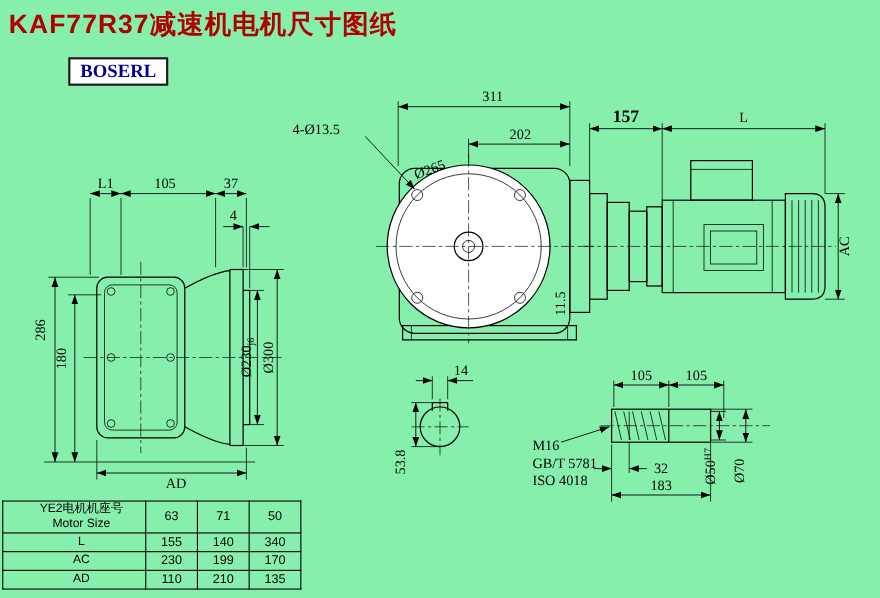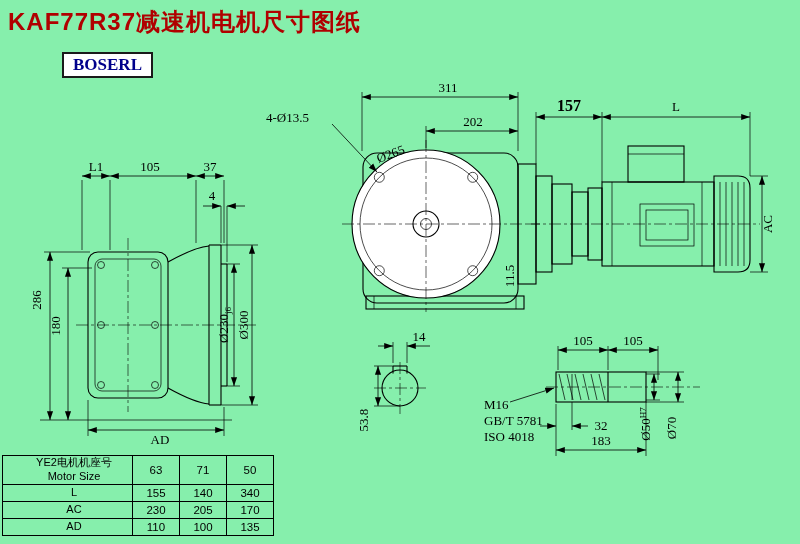--- a/index.html
+++ b/index.html
@@ -249,25 +249,25 @@
     </tr>
     <tr>
       <td class="c0">L</td>
       <td>155</td>
       <td>140</td>
       <td>340</td>
     </tr>
     <tr>
       <td class="c0">AC</td>
       <td>230</td>
-      <td>205</td>
+      <td>199</td>
       <td>170</td>
     </tr>
     <tr>
       <td class="c0">AD</td>
       <td>110</td>
-      <td>100</td>
+      <td>210</td>
       <td>135</td>
     </tr>
   </tbody>
     </table>
 
 </div>
 
 </body></html>

